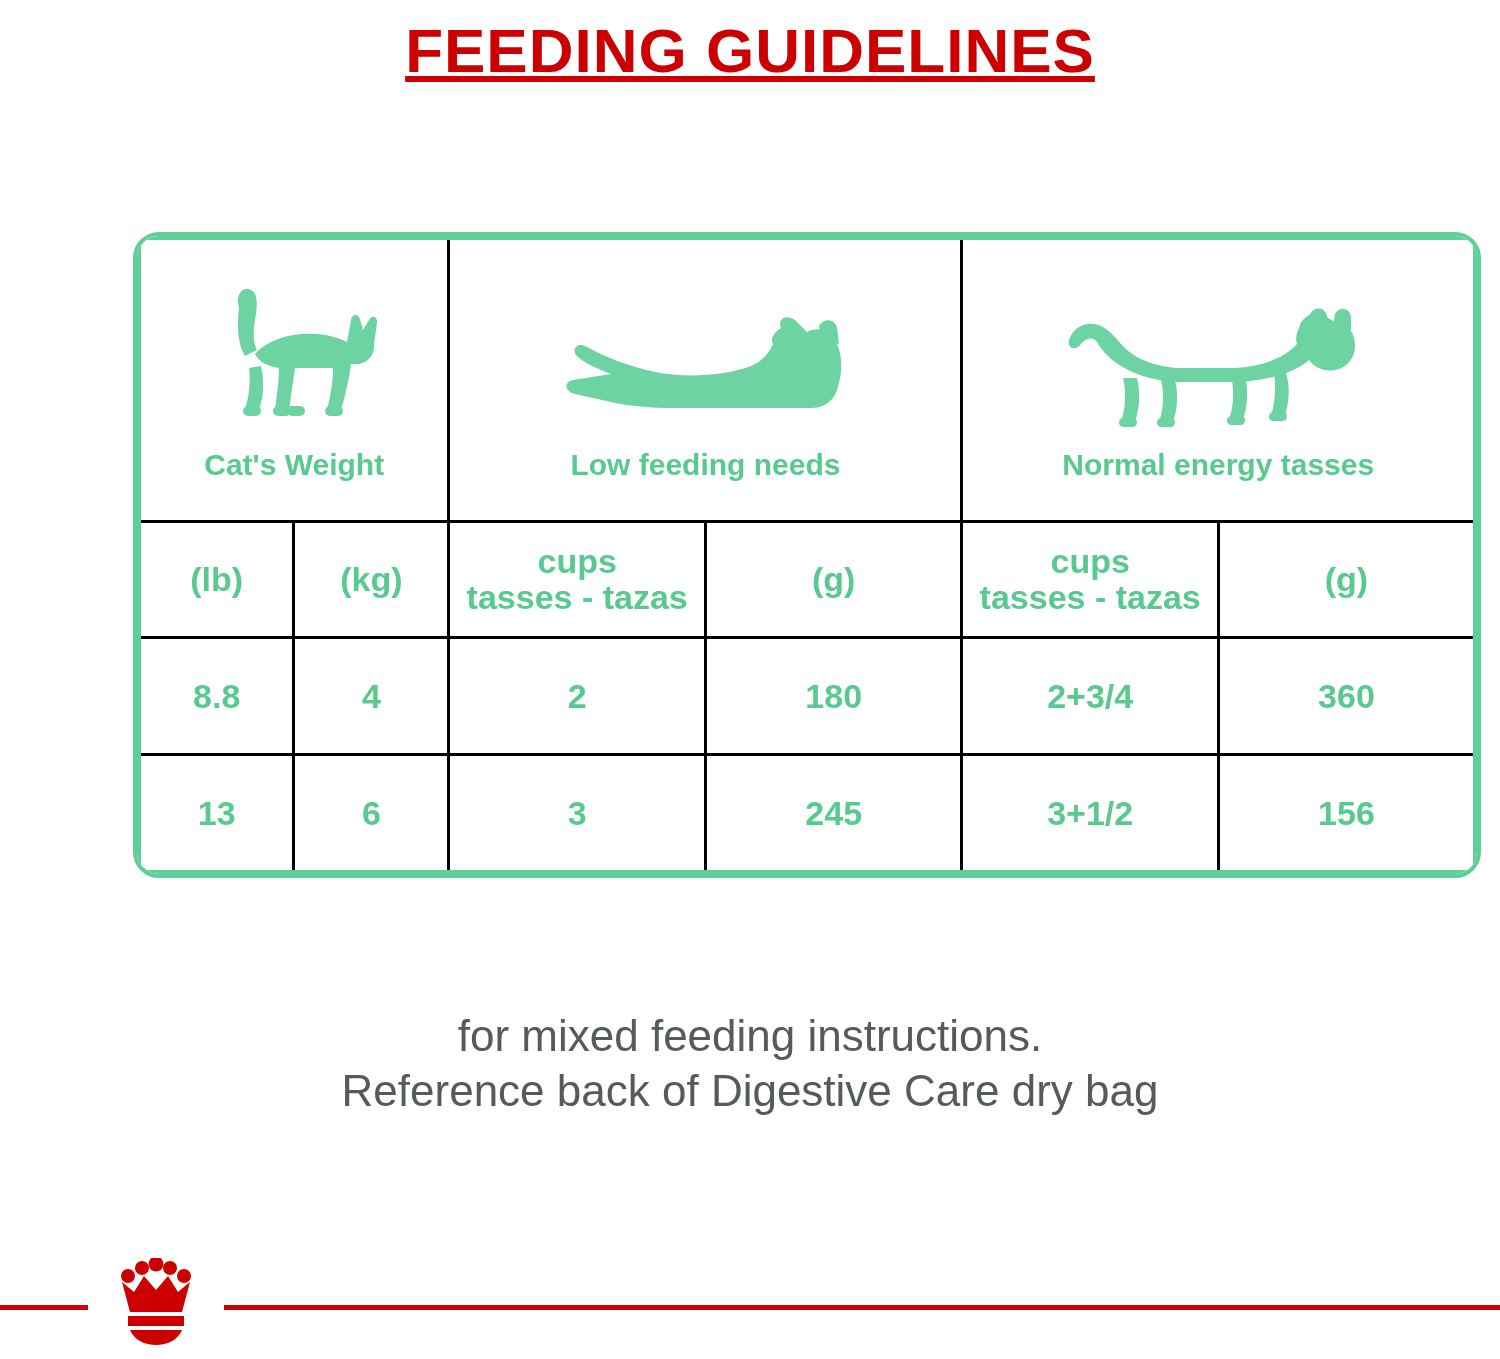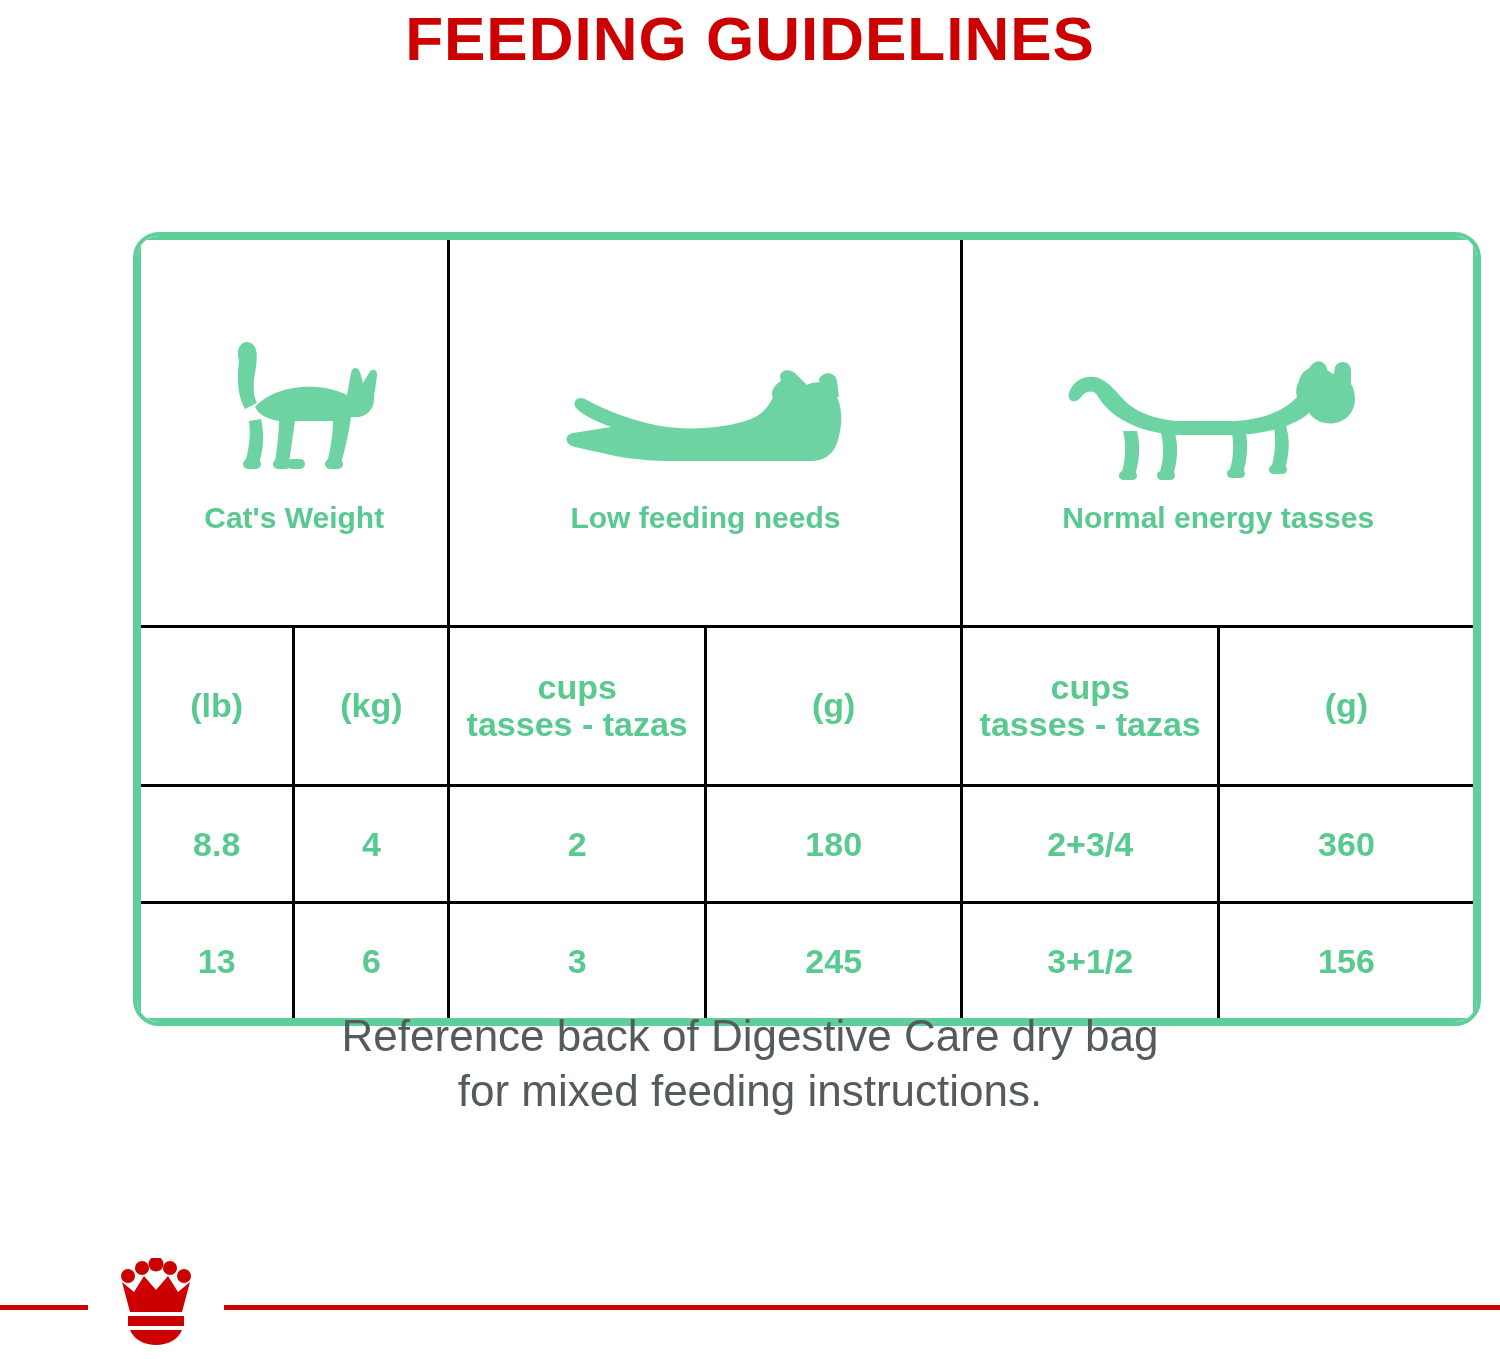--- a/index.html
+++ b/index.html
@@ -20,30 +20,31 @@
     height: 1359px;
     position: relative;
   }
 
   .title {
     text-align: center;
     color: #cc0000;
     font-size: 62px;
     font-weight: bold;
     letter-spacing: 1px;
-    padding-top: 6px;
+    padding-top: 18px;
     line-height: 1.05;
+    text-decoration: underline;
   }
 
   .table-wrap {
     position: absolute;
     left: 133px;
     top: 232px;
     width: 1348px;
-    height: 794px;
+    height: 646px;
   }
 
   table.fg {
     border-collapse: collapse;
     width: 100%;
     height: 100%;
     table-layout: fixed;
     border: 4px solid #5fcf9a;
     border-radius: 26px;
   }
@@ -236,22 +237,22 @@
             <td class="data-cell">245</td>
             <td class="data-cell">3+1/2</td>
             <td class="data-cell">156</td>
           </tr>
         </tbody>
       </table>
     </div>
   </div>
 
   <div class="footnote">
+    <div>for mixed feeding instructions.</div>
     <div>Reference back of Digestive Care dry bag</div>
-    <div>for mixed feeding instructions.</div>
   </div>
 
   <div class="footer-rule"></div>
   <div class="crest-cover"></div>
   <div class="crest">
     <svg width="96" height="96" viewBox="0 0 96 96" aria-hidden="true">
       <g fill="#cc0000">
         <circle cx="20" cy="18" r="7"></circle>
         <circle cx="34" cy="10" r="7"></circle>
         <circle cx="48" cy="6" r="7.5"></circle>

